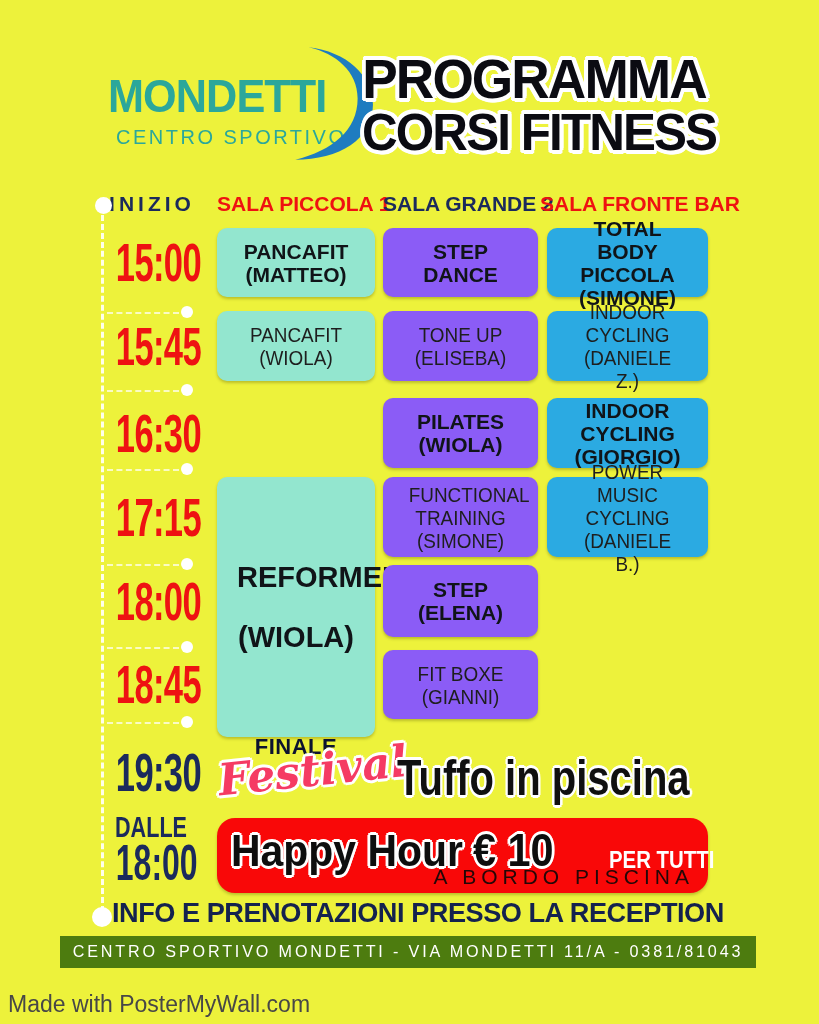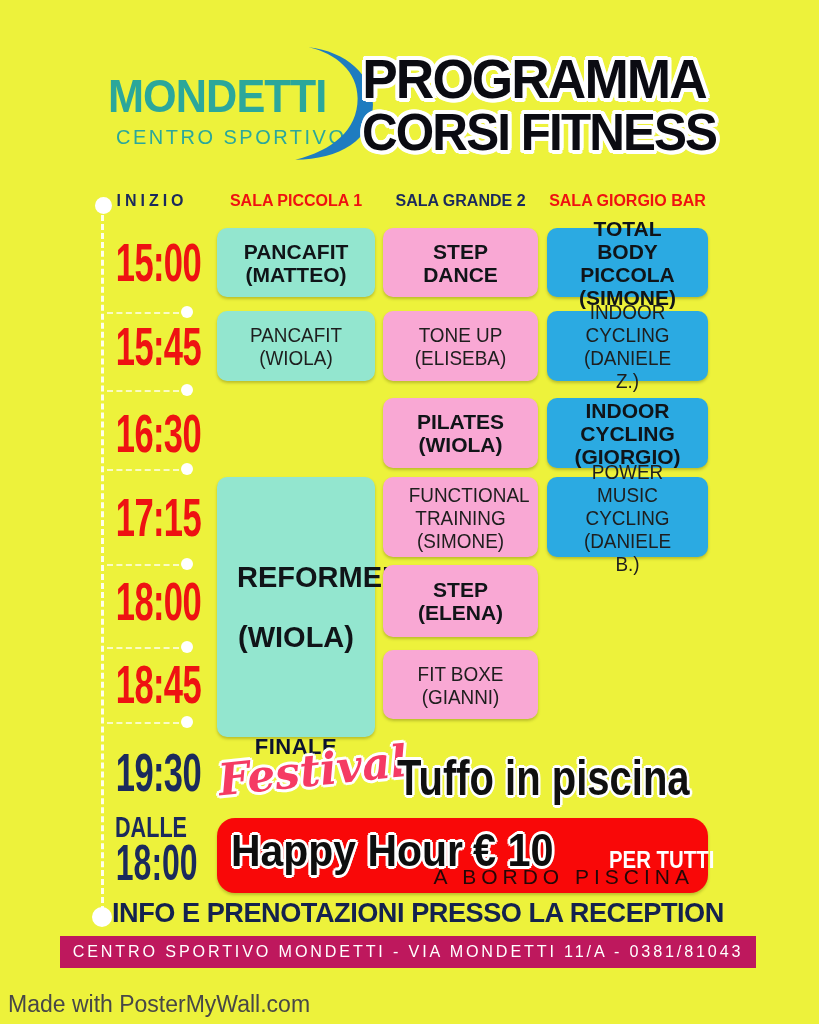--- a/index.html
+++ b/index.html
@@ -34,21 +34,21 @@
     font-size:56px; font-weight:700; color:#0B0B12; letter-spacing:-2px;
     transform:scaleX(.95); transform-origin:center; white-space:nowrap;
   }
   .title-line2{
     left:353px; top:102px; width:362px; text-align:center;
     font-size:52px; font-weight:700; color:#0B0B12; letter-spacing:-2px;
     transform:scaleX(.95); transform-origin:center; white-space:nowrap;
   }
 
   
-  .hdr{ top:192px; font-size:16px; font-weight:700; text-align:center; white-space:nowrap; }
+  .hdr{ top:192px; font-size:21px; font-weight:700; text-align:center; white-space:nowrap; }
   .hdr-time{ left:100px; width:104px; color:#1B2A5C; letter-spacing:4px; }
   .hdr-red{ color:#EF1111; }
   .hdr-navy{ color:#1B2A5C; }
   .hdr-r1{ left:217px; width:158px; }
   .hdr-r2{ left:383px; width:155px; }
   .hdr-r3{ left:540px; width:175px; }
 
   
   .vline{ left:101px; top:206px; height:706px; width:0;
     border-left:3px dashed rgba(255,255,255,.9); }
@@ -75,21 +75,21 @@
   .c1{ left:217px; width:158px; }
   .c2{ left:383px; width:155px; }
   .c3{ left:547px; width:161px; }
   .r1{ top:228px; height:69px; }
   .r2{ top:311px; height:70px; }
   .r3{ top:398px; height:70px; }
   .r4{ top:477px; height:80px; }
   .r5{ top:565px; height:72px; }
   .r6{ top:650px; height:69px; }
   .mint{ background:#93E6CF; }
-  .whitebg{ background:#f9a8d4;text-align:center; }
+  .whitebg{ background:#8b5cf6;text-align:center; }
   .bluebg{ background:#2BAAE2; }
   .cell .ct{ width:100%; }
   .boldc .ct{ font-weight:700; font-size:21px; line-height:23px; color:#101418; }
   .litec .ct{ font-weight:400; font-size:21px; line-height:23px; color:#1E1E1E;
               transform:scaleX(.9); transform-origin:center; }
   .cname, .cinst{ display:block; }
   .reformer{ top:477px; height:260px; }
   .reformer .ct{ font-weight:700; font-size:29px; line-height:30px; color:#101418; }
   .reformer .cinst{ margin-top:30px; }
 
@@ -117,21 +117,21 @@
   .hh-price{ left:256px; top:8px; font-size:46px; line-height:48px; font-weight:700;
     color:#0E0E0E; transform:scaleX(.9); transform-origin:left top; white-space:nowrap; }
   .hh-aud{ left:392px; top:28px; font-size:24px; font-weight:700; color:#FFFFFF;
     transform:scaleX(.85); transform-origin:left top; white-space:nowrap; }
   .hh-loc{ right:14px; top:47px; font-size:21px; font-weight:400; color:#240707;
     letter-spacing:5px; white-space:nowrap; }
 
   
   .info{ left:112px; top:897px; font-size:28px; font-weight:700; color:#14224E;
     letter-spacing:-.5px; transform:scaleX(.97); transform-origin:left top; white-space:nowrap; }
-  .addr-bar{ left:60px; top:936px; width:696px; height:32px; background:#be185d;
+  .addr-bar{ left:60px; top:936px; width:696px; height:32px; background:#4d7c0f;
     display:flex; align-items:center; justify-content:center; }
   .addr-text{ font-size:17px; color:#FFFFFF; letter-spacing:3px; white-space:nowrap;
     transform:scaleX(.95); transform-origin:center; }
   .credit{ left:8px; top:991px; font-size:23px; color:#474747; }
 </style>
 </head>
 <body>
 
 <div class="poster">
 
@@ -140,21 +140,21 @@
   <svg class="abs swoosh" viewBox="0 0 90 115" xmlns="http://www.w3.org/2000/svg">
     <path d="M25 2 C62 6 88 30 88 58 C88 92 55 112 12 112 C48 103 73 83 73 52 C73 26 52 8 25 2 Z" fill="#1E7CC0"></path>
   </svg>
 
   <div class="abs title-line1 ow">PROGRAMMA</div>
   <div class="abs title-line2 ow">CORSI FITNESS</div>
 
   <div class="abs hdr hdr-time">INIZIO</div>
   <div class="abs hdr hdr-red hdr-r1">SALA PICCOLA 1</div>
   <div class="abs hdr hdr-navy hdr-r2">SALA GRANDE 2</div>
-  <div class="abs hdr hdr-red hdr-r3">SALA GIORGIO BAR</div>
+  <div class="abs hdr hdr-red hdr-r3">SALA FRONTE BAR</div>
 
   <div class="abs vline"></div>
   <div class="abs dot dot-top"></div>
   <div class="abs dot dot-bottom"></div>
   <div class="abs sep" style="top:312px"></div>
   <div class="abs dot dot-s" style="top:306px"></div>
   <div class="abs sep" style="top:390px"></div>
   <div class="abs dot dot-s" style="top:384px"></div>
   <div class="abs sep" style="top:469px"></div>
   <div class="abs dot dot-s" style="top:463px"></div>

